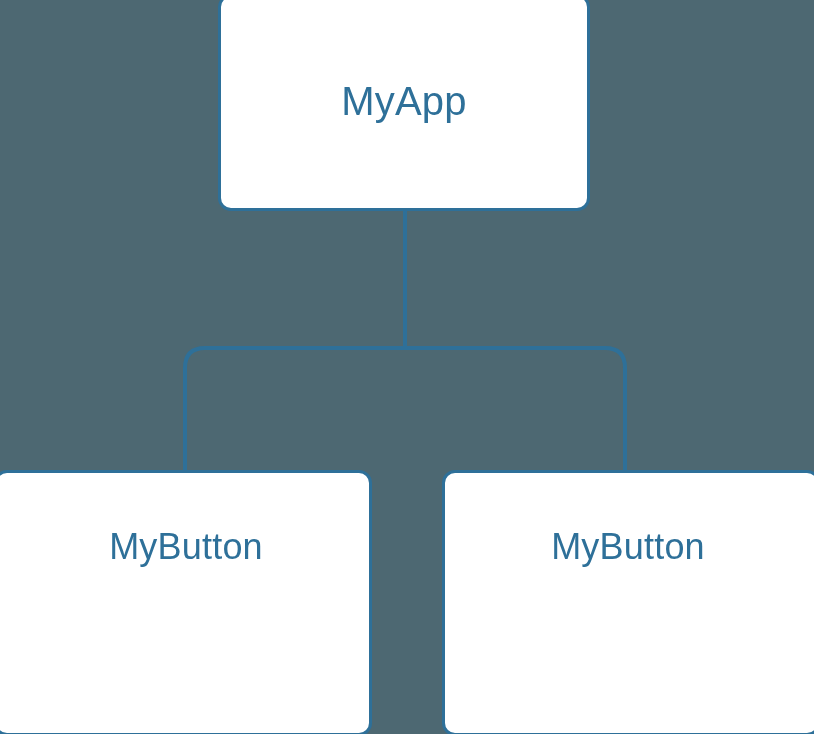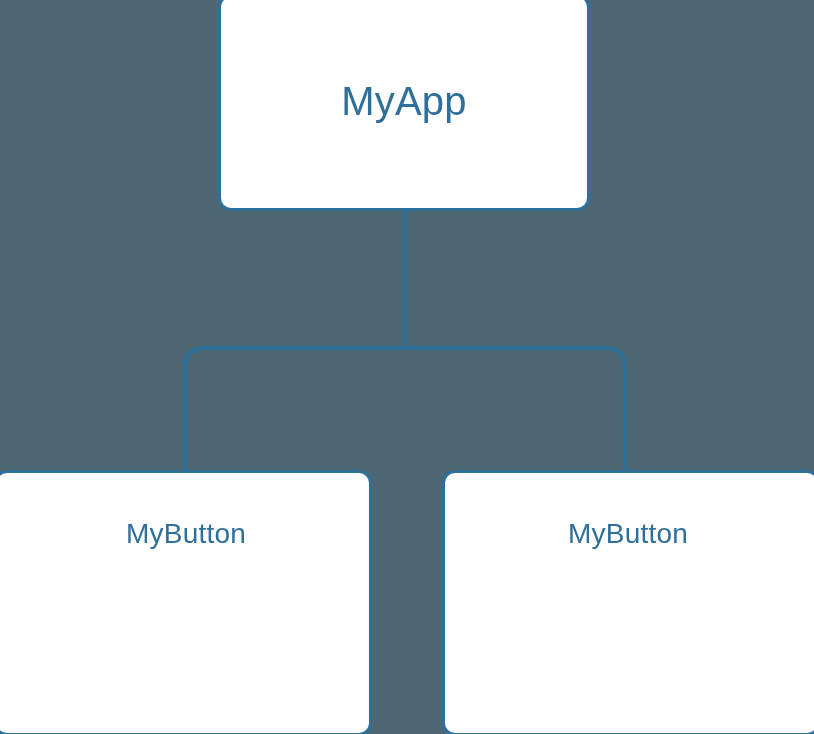--- a/index.html
+++ b/index.html
@@ -65,22 +65,22 @@
     width: 378px;
     height: 266px;
   }
   #node-btn-right {
     left: 442px;
     top: 470px;
     width: 378px;
     height: 266px;
   }
   .node-btn .node-title {
-    top: 45px;
-    font-size: 28px;
+    top: 53px;
+    font-size: 36px;
   }
   #node-btn-left .node-title { left: 6px; right: 0; }
   #node-btn-right .node-title { left: 0; right: 6px; }
 </style>
 </head>
 <body>
 
 <div id="stage">
 
   <svg id="connectors" viewBox="0 0 814 734" width="814" height="734" fill="none">

